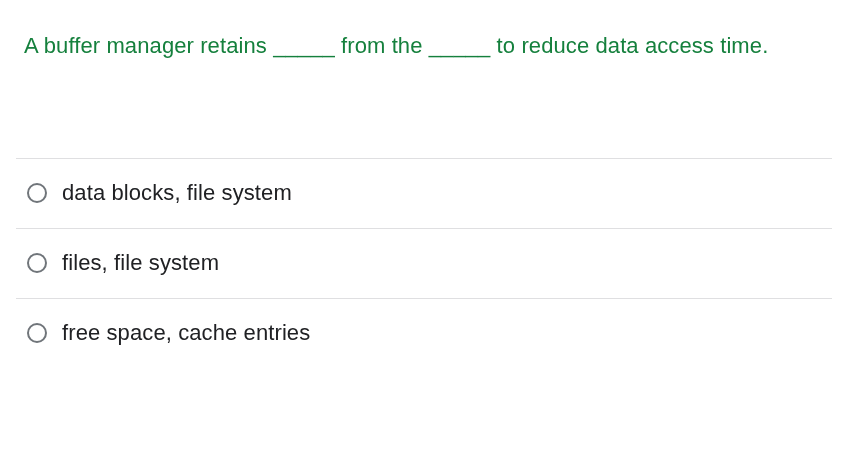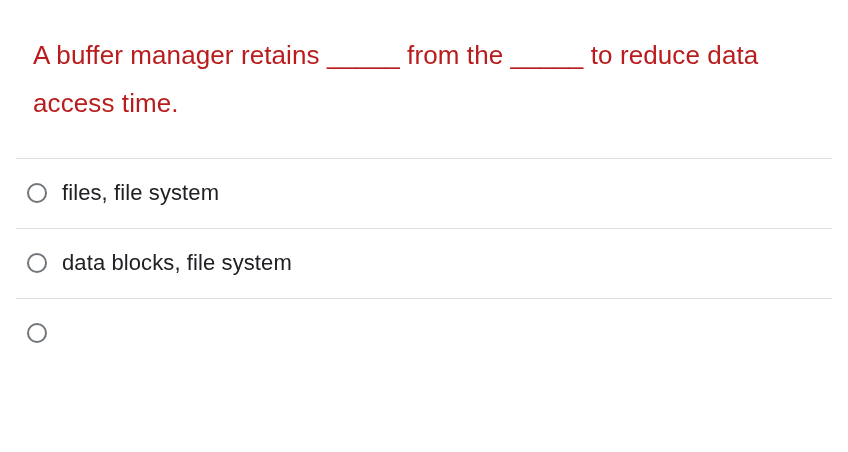--- a/index.html
+++ b/index.html
@@ -24,27 +24,27 @@
   }
 
   
   .question-block {
     position: absolute;
     left: 16px;
     top: 14px;
     width: 818px;
   }
   .question-text {
-    font-size: 26px;
+    font-size: 22px;
     line-height: 48px;
-    color: #b91c1c;
+    color: #15803d;
     font-weight: 400;
     letter-spacing: 0.1px;
     white-space: pre-wrap;
-    margin: 17px;
+    margin: 8px;
   }
 
   
   .options-list {
     position: absolute;
     left: 0;
     top: 158px;
     width: 848px;
   }
   .option-row {
@@ -101,31 +101,32 @@
   <div class="question-block">
     <p class="question-text">A buffer manager retains _____ from the _____ to reduce data access time.</p>
   </div>
 
   <div class="options-list">
 
     <div class="option-row">
       <span class="radio-outer">
         
       </span>
-      <span class="option-label">files, file system</span>
+      <span class="option-label">data blocks, file system</span>
     </div>
 
     <div class="option-row">
       <span class="radio-outer">
         
       </span>
-      <span class="option-label">data blocks, file system</span>
+      <span class="option-label">files, file system</span>
     </div>
 
 
     <div class="option-row">
       <span class="radio-outer">
         
       </span>
+      <span class="option-label">free space, cache entries</span>
     </div>
 
   </div>
 </div>
 
 </body></html>

